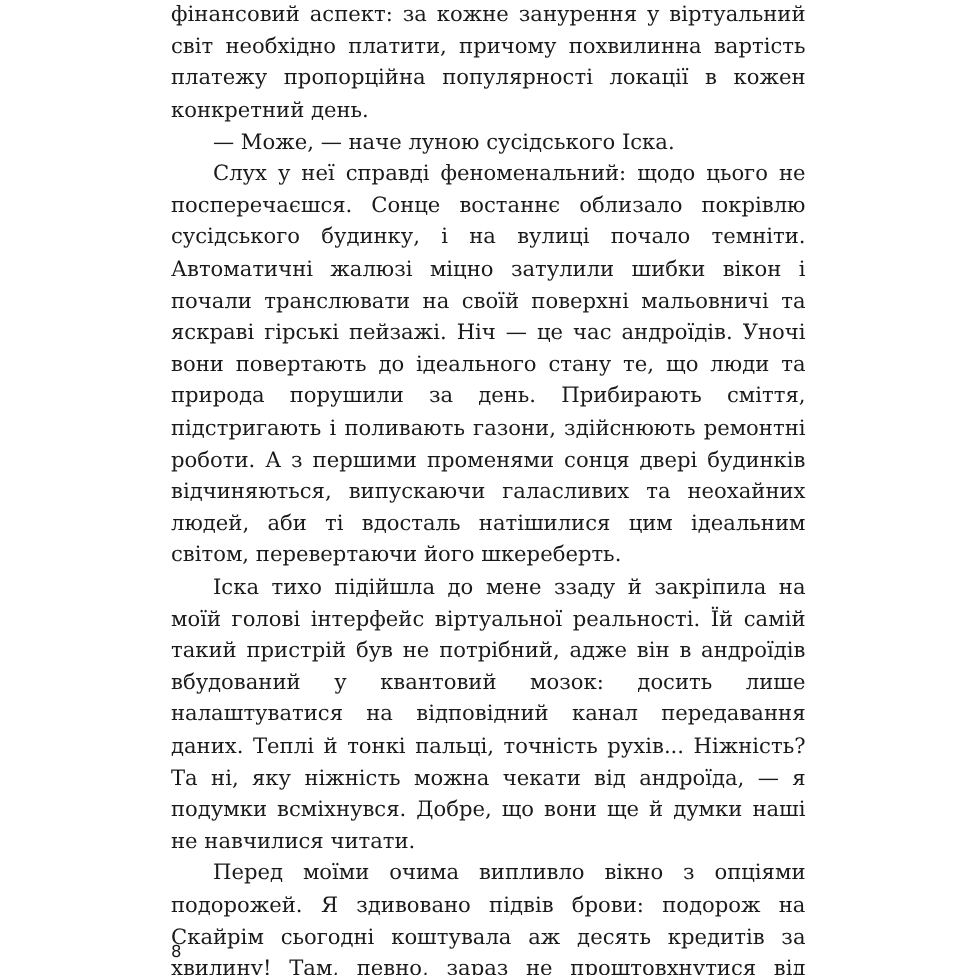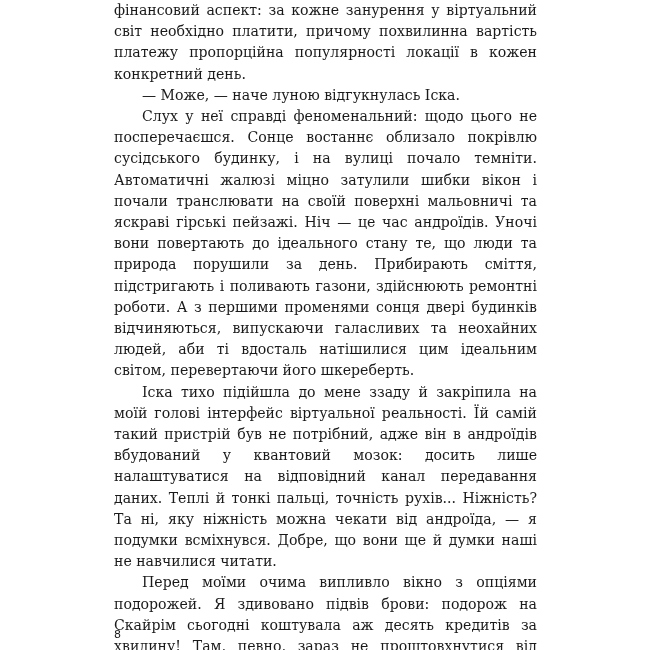--- a/index.html
+++ b/index.html
@@ -63,21 +63,21 @@
 </head>
 <body>
 
 <div id="page">
 
   <div class="text-column">
 
     <p class="para cont">фінансовий аспект: за кожне занурення у віртуальний світ необхідно платити, причому похвилинна вартість платежу пропорційна популярності локації в кожен конкретний день.</p>
 
 
-    <p class="para">— Може, — наче луною відгукнулась Іска.</p>
+    <p class="para">— Може, — наче луною сусідського Іска.</p>
 
     <p class="para">Слух у неї справді феноменальний: щодо цього не посперечаєшся. Сонце востаннє облизало покрівлю сусідського будинку, і на вулиці почало темніти. Автоматичні жалюзі міцно затулили шибки вікон і почали транслювати на своїй поверхні мальовничі та яскраві гірські пейзажі. Ніч — це час андроїдів. Уночі вони повертають до ідеального стану те, що люди та природа порушили за день. Прибирають сміття, підстригають і поливають газони, здійснюють ремонтні роботи. А з першими променями сонця двері будинків відчиняються, випускаючи галасливих та неохайних людей, аби ті вдосталь натішилися цим ідеальним світом, перевертаючи його шкереберть.</p>
 
     <p class="para">Іска тихо підійшла до мене ззаду й закріпила на моїй голові інтерфейс віртуальної реальності. Їй самій такий пристрій був не потрібний, адже він в андроїдів вбудований у квантовий мозок: досить лише налаштуватися на відповідний канал передавання даних. Теплі й тонкі пальці, точність рухів... Ніжність? Та ні, яку ніжність можна чекати від андроїда, — я подумки всміхнувся. Добре, що вони ще й думки наші не навчилися читати.</p>
 
     <p class="para">Перед моїми очима випливло вікно з опціями подорожей. Я здивовано підвів брови: подорож на Скайрім сьогодні коштувала аж десять кредитів за хвилину! Там, певно, зараз не проштовхнутися від засилля різноманітних героїв, темних ельфів та драконів. Що ж, виберемо щось інше... Я прогорнув кілька сторінок, сподіваючись знайти цікаву та високоякісну подорож, що не була настільки популярною. Сьогодні хотілося спокійного розміреного сюжету, а не шаленої динаміки фентезійних битв на драконах. Деколи маленькі інді-компанії випускають насправді унікальний контент...</p>
 
   </div>
 
   <div class="folio">8</div>

